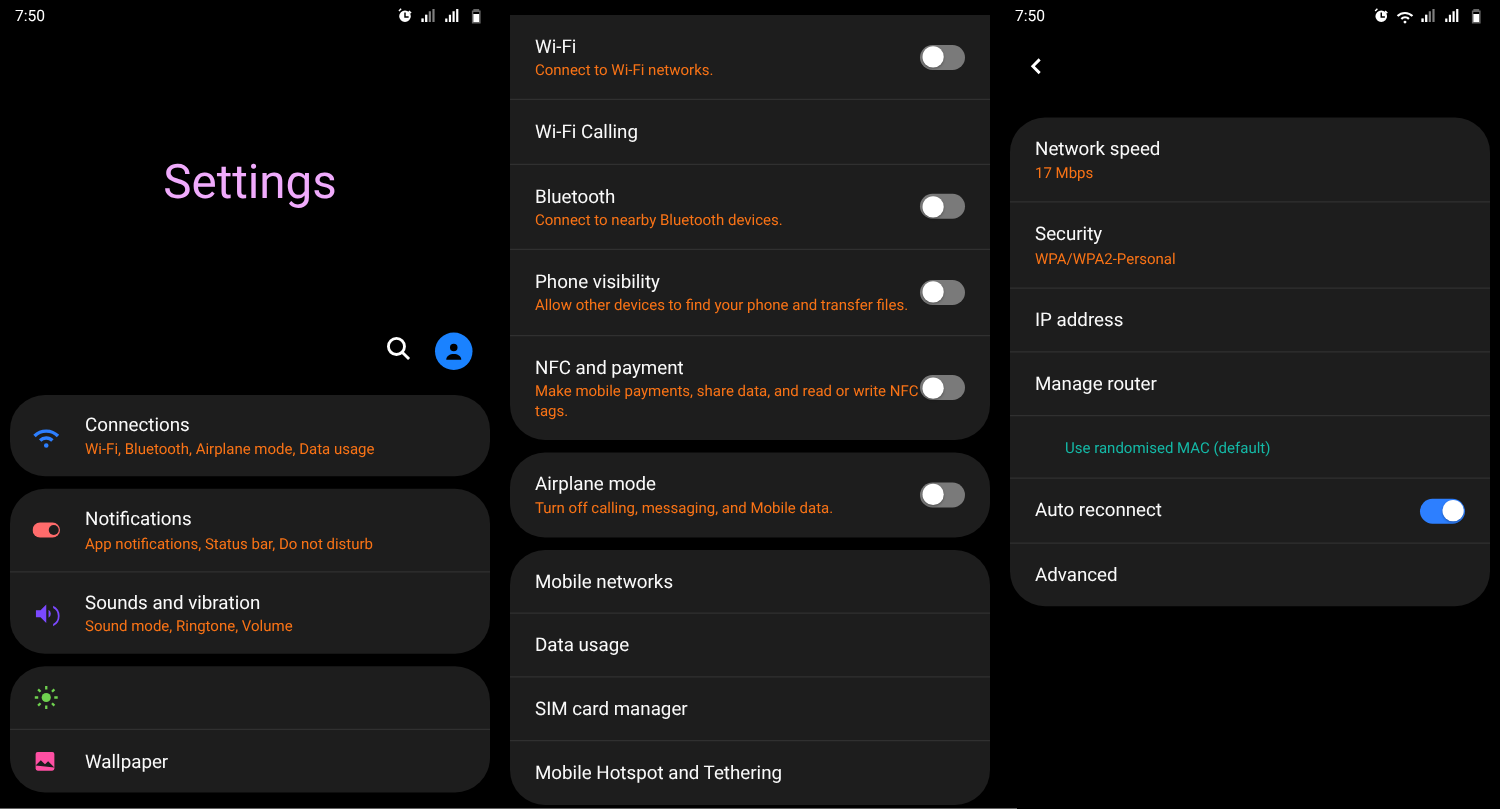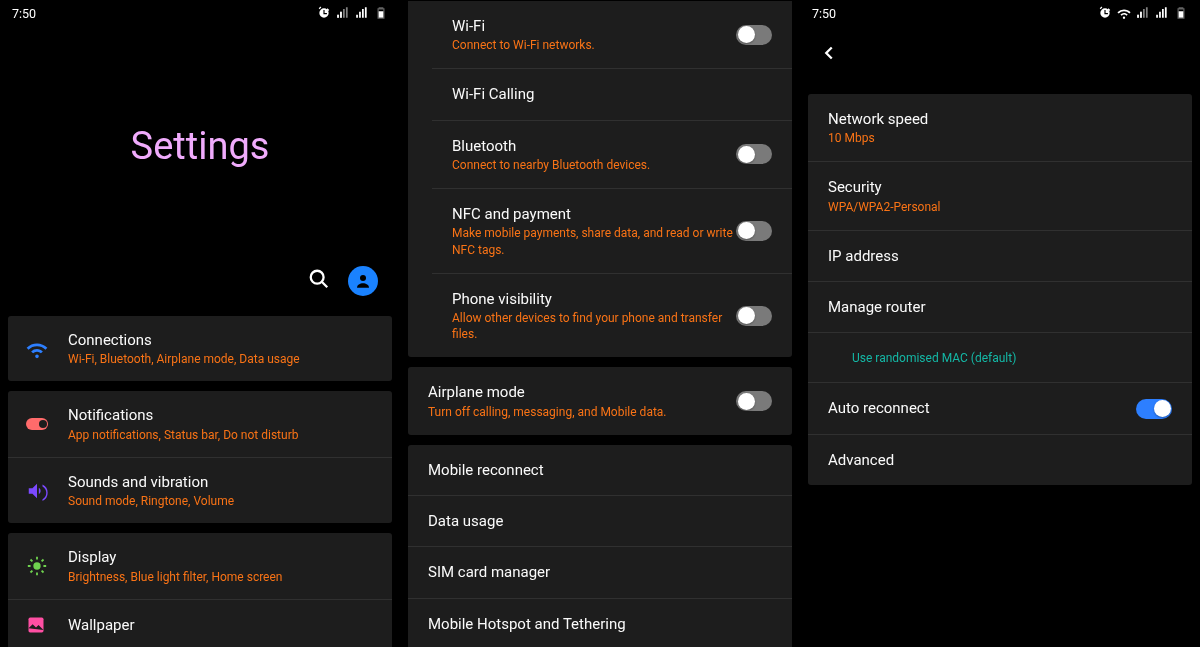--- a/index.html
+++ b/index.html
@@ -53,21 +53,21 @@
   .search-btn { color: #fff; }
   .avatar {
     width: 30px; height: 30px;
     border-radius: 50%;
     background: #1a82ff;
     display: flex; align-items: center; justify-content: center;
   }
   .card {
     background: #1d1d1d;
     margin: 0 8px 10px 8px;
-    border-radius: 3px;
+    border-radius: 28px;
     overflow: hidden;
   }
   .row {
     display: flex;
     align-items: center;
     padding: 14px 18px;
     border-bottom: 1px solid #303030;
     min-height: 50px;
   }
   .card .row:last-child { border-bottom: none; }
@@ -103,21 +103,21 @@
     padding: 16px 18px 10px 18px;
   }
   .back-bar svg { color: #fff; }
   
   .ic-wifi { color: #2d7fff; }
   .ic-sound { color: #7b49ff; }
   .ic-notif { color: #ff6b6b; }
   .ic-display { color: #6fd24f; }
   .ic-wallpaper { color: #ff4fa3; }
   .phone.p2 .row, .phone.p3 .row { padding: 15px 20px; }
-  .phone.p2 .card.first { margin-top:1px; border-top-left-radius:0; border-top-right-radius:0;padding-left:24px;}
+  .phone.p2 .card.first { margin-top:12px; border-top-left-radius:0; border-top-right-radius:0;}
   .phone.p3 .card { margin-top: 16px; }
 </style>
 </head>
 <body>
 
 <div class="phone p1">
   <div class="status-bar">
     <span>7:50</span>
     <div class="status-right">
       <svg viewBox="0 0 24 24" fill="currentColor">
@@ -204,24 +204,20 @@
               <line x1="12" y1="19" x2="12" y2="22"></line>
               <line x1="2" y1="12" x2="5" y2="12"></line>
               <line x1="19" y1="12" x2="22" y2="12"></line>
               <line x1="4.9" y1="4.9" x2="7" y2="7"></line>
               <line x1="17" y1="17" x2="19.1" y2="19.1"></line>
               <line x1="4.9" y1="19.1" x2="7" y2="17"></line>
               <line x1="17" y1="7" x2="19.1" y2="4.9"></line>
             </g>
           </svg>
         </span>
-      <div class="row-text">
-        <div class="row-title">Display</div>
-        <div class="row-sub">Brightness, Blue light filter, Home screen</div>
-      </div>
     </div>
     <div class="row">
       <span class="icon-slot">
           <svg width="20" height="20" viewBox="0 0 24 24" fill="currentColor" class="ic-wallpaper">
             <rect x="3" y="3" width="18" height="18" rx="2"></rect>
             <path d="M3 16l5-5 4 4 3-3 6 6" fill="#1d1d1d"></path>
           </svg>
         </span>
       <div class="row-text">
         <div class="row-title">Wallpaper</div>
@@ -246,48 +242,48 @@
     </div>
     <div class="row">
       <div class="row-text">
         <div class="row-title">Bluetooth</div>
         <div class="row-sub">Connect to nearby Bluetooth devices.</div>
       </div>
       <div class="toggle"></div>
     </div>
     <div class="row">
       <div class="row-text">
+        <div class="row-title">Phone visibility</div>
+        <div class="row-sub">Allow other devices to find your phone and transfer files.</div>
+      </div>
+      <div class="toggle"></div>
+    </div>
+    <div class="row">
+      <div class="row-text">
         <div class="row-title">NFC and payment</div>
         <div class="row-sub">Make mobile payments, share data, and read or write NFC tags.</div>
       </div>
       <div class="toggle"></div>
     </div>
-    <div class="row">
-      <div class="row-text">
-        <div class="row-title">Phone visibility</div>
-        <div class="row-sub">Allow other devices to find your phone and transfer files.</div>
-      </div>
-      <div class="toggle"></div>
-    </div>
   </div>
 
   <div class="card">
     <div class="row">
       <div class="row-text">
         <div class="row-title">Airplane mode</div>
         <div class="row-sub">Turn off calling, messaging, and Mobile data.</div>
       </div>
       <div class="toggle"></div>
     </div>
   </div>
 
   <div class="card">
     <div class="row">
         <div class="row-text">
-          <div class="row-title">Mobile reconnect</div>
+          <div class="row-title">Mobile networks</div>
         </div>
       </div>
     <div class="row">
         <div class="row-text">
           <div class="row-title">Data usage</div>
         </div>
       </div>
     <div class="row">
         <div class="row-text">
           <div class="row-title">SIM card manager</div>
@@ -334,21 +330,21 @@
       <svg width="22" height="22" viewBox="0 0 24 24" fill="none" stroke="currentColor" stroke-width="2.5">
           <polyline points="15 18 9 12 15 6"></polyline>
         </svg>
     </span>
   </div>
 
   <div class="card">
     <div class="row">
       <div class="row-text">
         <div class="row-title">Network speed</div>
-        <div class="row-sub">10 Mbps</div>
+        <div class="row-sub">17 Mbps</div>
       </div>
     </div>
     <div class="row">
       <div class="row-text">
         <div class="row-title">Security</div>
         <div class="row-sub">WPA/WPA2-Personal</div>
       </div>
     </div>
     <div class="row">
       <div class="row-text">

